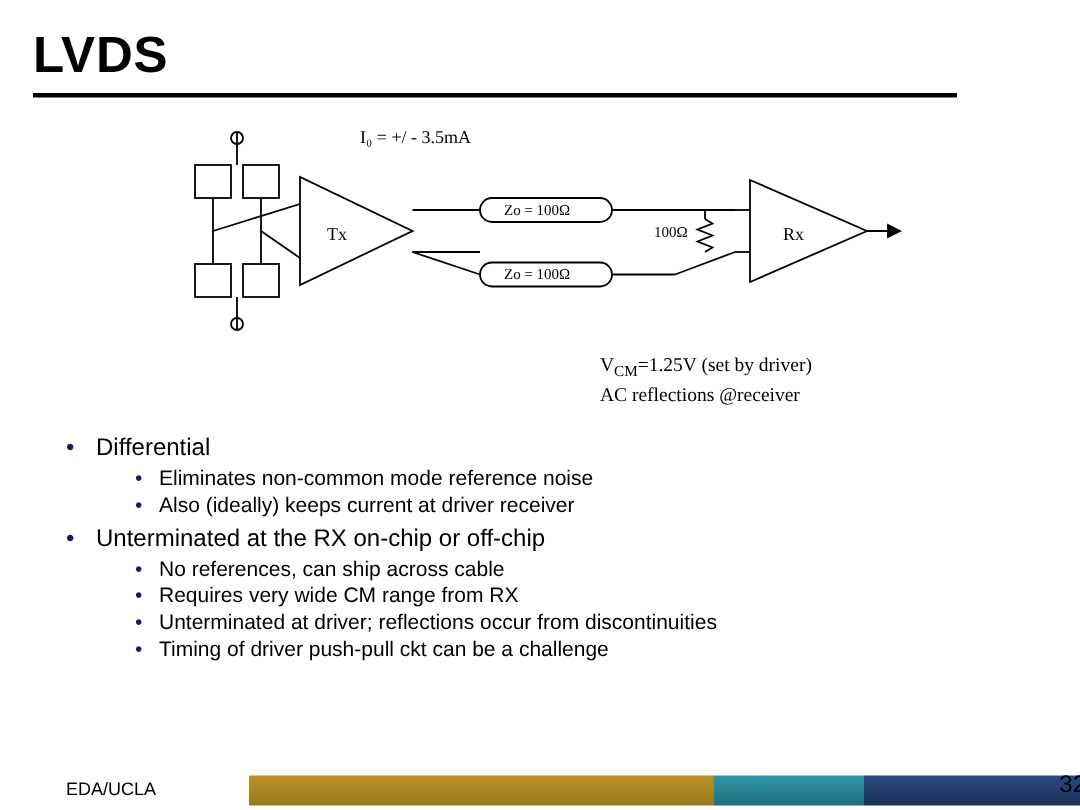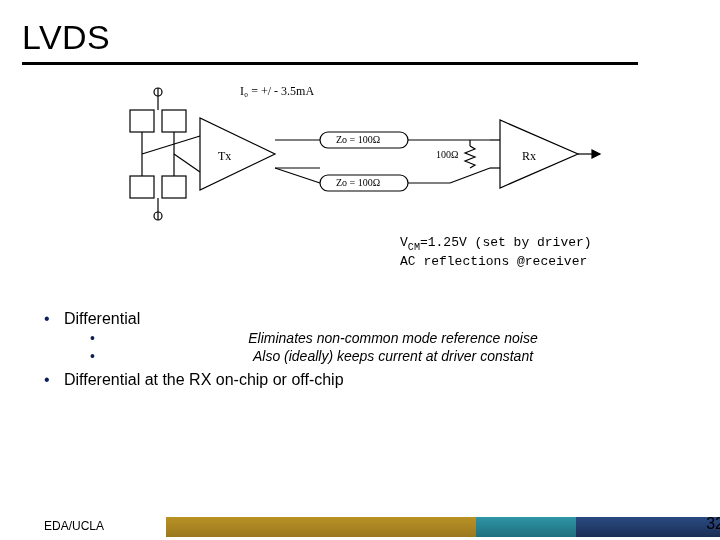--- a/index.html
+++ b/index.html
@@ -1,29 +1,29 @@
 <!DOCTYPE html>
 <html><head>
 <meta charset="utf-8">
 <style>
   * { box-sizing: border-box; margin: 0; padding: 0; }
   html, body { width: 720px; height: 540px; font-family: Verdana, Arial, sans-serif; background: #fff; color: #000; }
   .slide { position: relative; width: 720px; height: 540px; }
-  .title { position: absolute; left: 22px; top: 18px; font-size: 34px; font-weight: 400; letter-spacing: 0.5px; }
+  .title { position: absolute; left: 22px; top: 18px; font-size: 34px; font-weight: 700; letter-spacing: 0.5px; }
   .title-rule { position: absolute; left: 22px; top: 62px; width: 616px; height: 3px; background: #000; }
   .diagram-wrap { position: absolute; left: 110px; top: 80px; width: 500px; height: 150px; text-align: right; }
   .diagram-wrap svg { width: 500px; height: 150px; }
-  .diagram-caption { position: absolute; left: 400px; top: 235px; font-family: Liberation Mono, monospace; font-size: 13px; line-height: 1.25; text-align: left; }
-  .content { position: absolute; left: 40px; top: 290px; width: 640px; font-size: 15px; margin-top: 20px; }
+  .diagram-caption { position: absolute; left: 400px; top: 235px; font-family: Liberation Serif, serif; font-size: 13px; line-height: 1.25; text-align: left; }
+  .content { position: absolute; left: 40px; top: 290px; width: 640px; font-size: 15px; }
   .L1 { list-style: none; padding: 0; margin: 0; }
   .L1 > li { position: relative; padding-left: 24px; margin-bottom: 2px; }
   .L1 > li::before { content: "•"; position: absolute; left: 4px; top: 0; color: #0b1f5a; font-size: 16px; }
   .L1-label { font-size: 16px; }
   .L2 { list-style: none; padding: 0; margin: 2px 0 6px 24px; }
-  .L2 > li { position: relative; padding-left: 18px; font-size: 14px; font-style: italic; line-height: 1.2; margin-bottom: 1px; text-align: center; }
+  .L2 > li { position: relative; padding-left: 18px; font-size: 14px; line-height: 1.2; margin-bottom: 1px; }
   .L2 > li::before { content: "•"; position: absolute; left: 2px; top: 0; color: #0b1f5a; font-size: 14px; font-style: normal; }
   .footer { position: absolute; left: 16px; bottom: 0; width: 720px; height: 26px; }
   .footer-left { position: absolute; left: 28px; bottom: 7px; font-size: 12px; color: #000; }
   .footer-bar { position: absolute; left: 150px; bottom: 3px; height: 20px; }
   .seg { display: inline-block; height: 20px; vertical-align: bottom; }
   .seg.gold { background: linear-gradient(#b99225,#9a781f); width: 310px; }
   .seg.teal { background: linear-gradient(#2f95a6,#1e6f7c); width: 100px; }
   .seg.blue { background: linear-gradient(#2b4a82,#1a2f55); width: 160px; }
   .page-num { position: absolute; right: 12px; bottom: 7px; font-size: 16px; color: #000; }
   .sub { font-size: 0.78em; vertical-align: sub; }
@@ -94,25 +94,31 @@
     <span>V</span><span class="sub">CM</span><span>=1.25V (set by driver)</span><br>
     <span>AC reflections @receiver</span>
   </div>
 
   <div class="content">
     <ul class="L1">
       <li>
         <span class="L1-label">Differential</span>
         <ul class="L2">
           <li>Eliminates non-common mode reference noise</li>
-          <li>Also (ideally) keeps current at driver constant</li>
+          <li>Also (ideally) keeps current at driver receiver</li>
         </ul>
       </li>
       <li>
-        <span class="L1-label">Differential at the RX on-chip or off-chip</span>
+        <span class="L1-label">Unterminated at the RX on-chip or off-chip</span>
+        <ul class="L2">
+          <li>No references, can ship across cable</li>
+          <li>Requires very wide CM range from RX</li>
+          <li>Unterminated at driver; reflections occur from discontinuities</li>
+          <li>Timing of driver push-pull ckt can be a challenge</li>
+        </ul>
       </li>
     </ul>
   </div>
 
   <div class="footer">
     <div class="footer-left">EDA/UCLA</div>
     <div class="footer-bar">
       <span class="seg gold"></span><span class="seg teal"></span><span class="seg blue"></span>
     </div>
     <div class="page-num">32</div>

